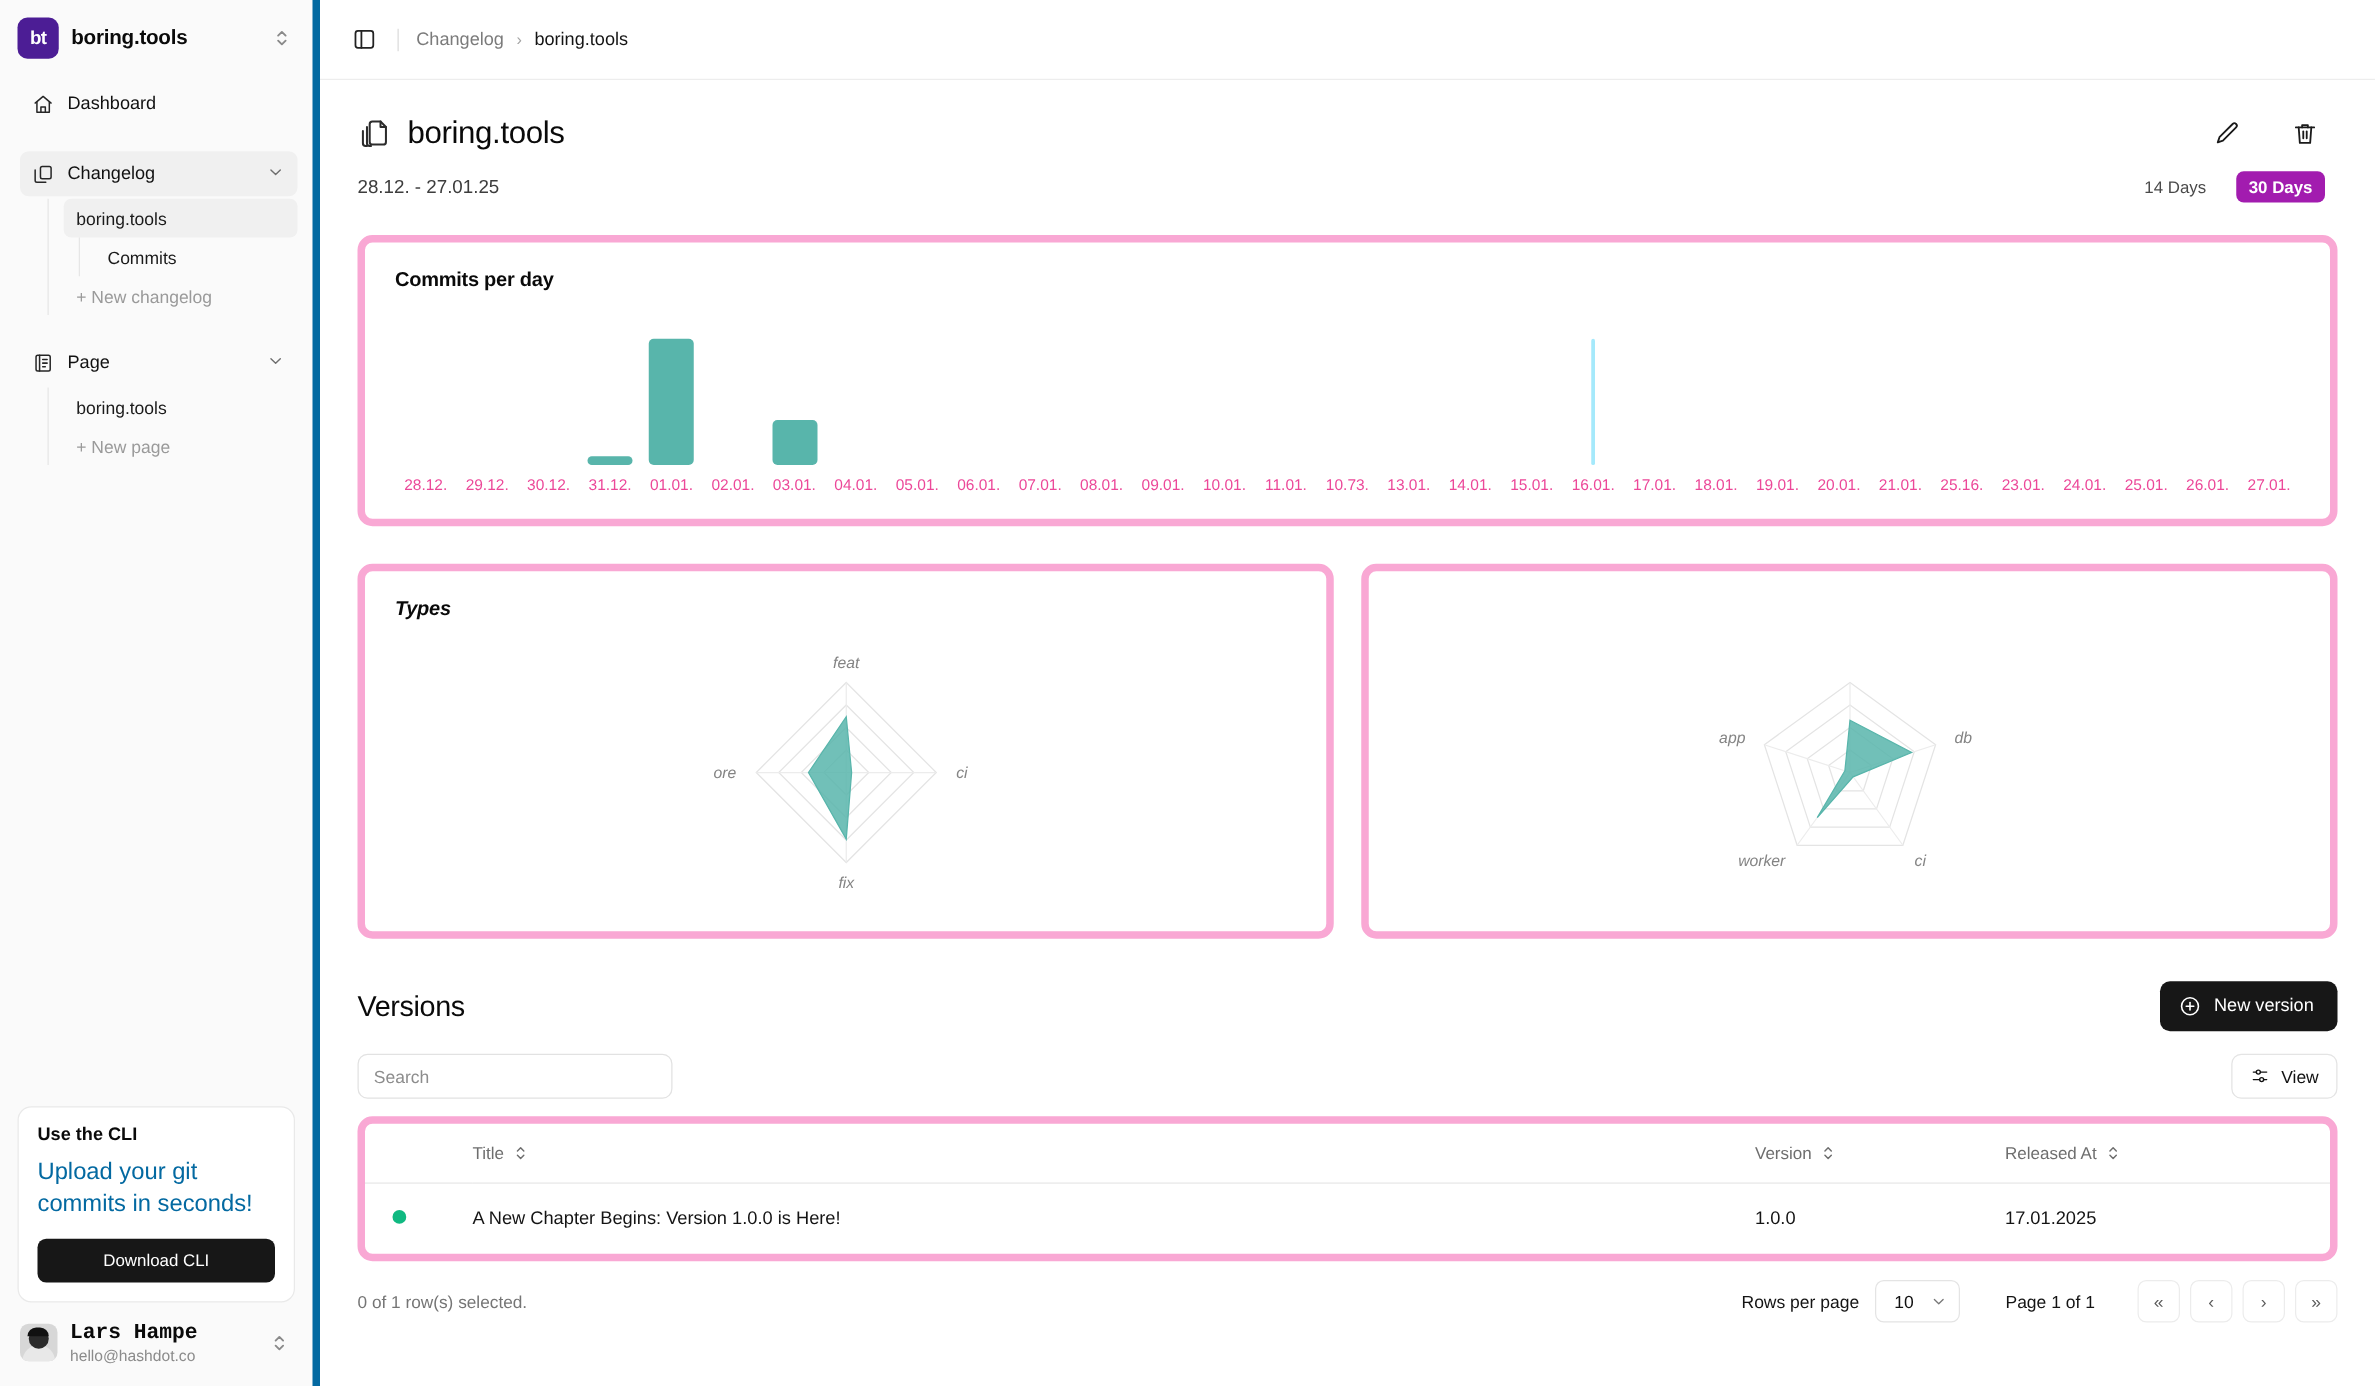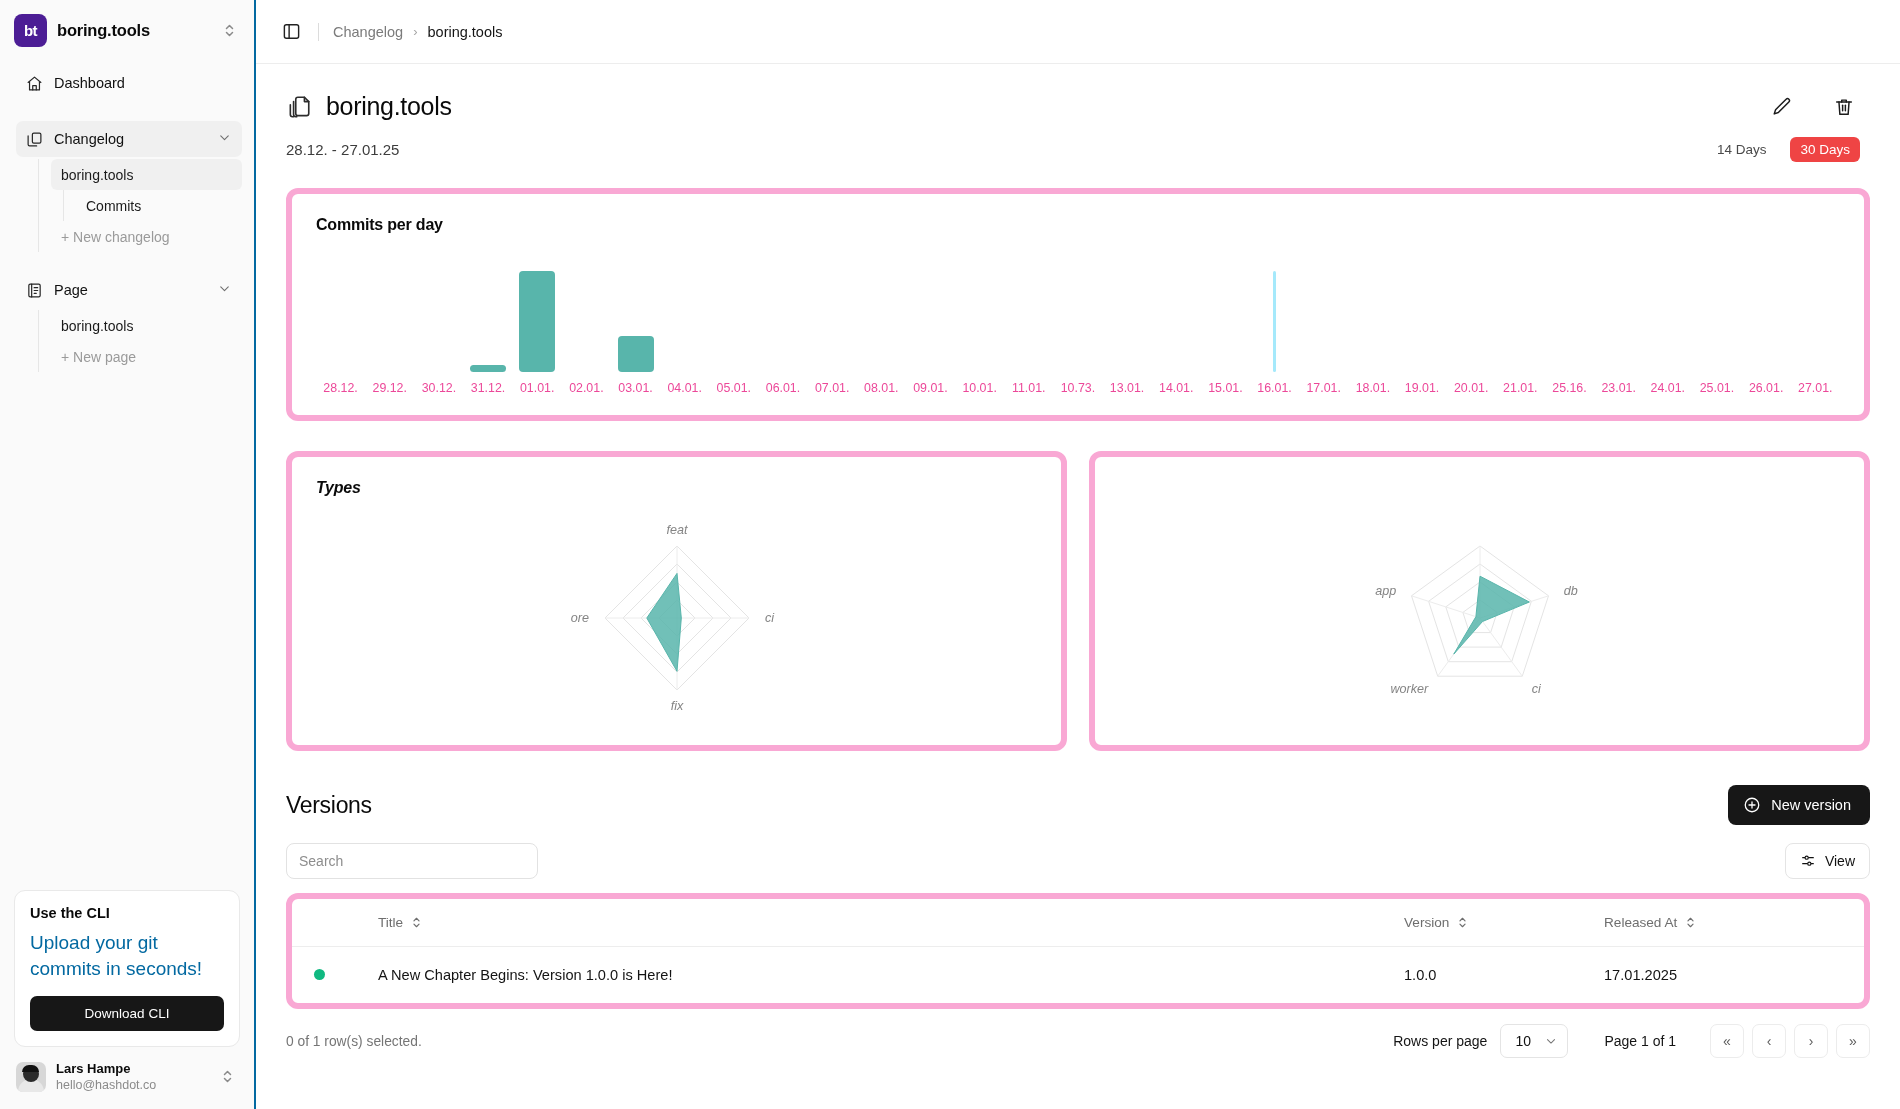--- a/index.html
+++ b/index.html
@@ -7,21 +7,21 @@
     width: 1900px; height: 1109px;
     font-family: "Liberation Sans", sans-serif;
     background: #ffffff; color: #0a0a0a;
     overflow: hidden;
   }
   .app { display: flex; width: 1900px; height: 1109px; }
 
   
   .sidebar {
     width: 256px; height: 1109px; flex: 0 0 256px;
-    background: #fafafa; border-right: 2px solid #0369a1;
+    background: #fafafa; border-right: 6px solid #0369a1;
     display: flex; flex-direction: column; position: relative;
   }
   .sb-head { display: flex; align-items: center; gap: 10px; padding: 14px 12px 10px 14px; }
   .logo {
     width: 33px; height: 33px; border-radius: 8px;
     background: #4c1d95; color: #fff; font-weight: 700; font-size: 15px;
     display: flex; align-items: center; justify-content: center; letter-spacing: -0.5px;
     flex: 0 0 33px;
   }
   .sb-title { font-size: 16.5px; font-weight: 700; flex: 1; letter-spacing: -0.2px; }
@@ -61,21 +61,21 @@
     cursor: pointer; width: 100%; border: none; font-family: inherit;
   }
   .sb-user { display: flex; align-items: center; gap: 10px; padding: 0 14px 16px 16px; }
   .avatar {
     width: 30px; height: 30px; border-radius: 7px; flex: 0 0 30px; overflow: hidden;
     background: #d7d7d7; position: relative;
   }
   .avatar .head { position:absolute; width:16px; height:16px; border-radius:50%; background:#2b2b2b; left:7px; top:4px; }
   .avatar .body { position:absolute; width:26px; height:13px; border-radius:13px 13px 0 0; background:#e8e8e8; left:2px; bottom:0; }
   .avatar .cap { position:absolute; width:17px; height:7px; border-radius:7px 7px 0 0; background:#111; left:6px; top:3px; }
-  .u-name { font-size: 13px; font-weight: 700; line-height: 1.25; }
+  .u-name { font-size: 17px; font-weight: 700; line-height: 1.25; font-family: Liberation Mono, monospace; }
   .u-mail { font-size: 12.5px; color: #8b8b8b; line-height: 1.3; }
   .u-txt { flex: 1; min-width: 0; }
 
   
   .main { flex: 1; height: 1109px; display: flex; flex-direction: column; background:#fff; min-width:0; }
   .topbar {
     height: 64px; flex: 0 0 64px; display: flex; align-items: center; gap: 0;
     padding: 0 20px 0 22px; border-bottom: 1px solid #ededed;
   }
   .panel-btn { width: 26px; height: 26px; display:flex; align-items:center; justify-content:center; cursor:pointer; color:#222; }
@@ -89,21 +89,21 @@
   .page-head { display: flex; align-items: center; padding: 28px 8px 0 8px; }
   .page-title { font-size: 25px; font-weight: 400; letter-spacing: -0.3px; }
   .ph-ico { width: 26px; height: 26px; margin-right: 14px; color: #2c2c2c; }
   .ph-actions { margin-left: auto; display: flex; align-items: center; gap: 38px; padding-right: 14px; }
   .icon-btn { width: 24px; height: 24px; cursor: pointer; color: #1b1b1b; display:flex; align-items:center; justify-content:center;}
 
   .range-row { display: flex; align-items: center; padding: 16px 8px 0 8px; }
   .range-txt { font-size: 15px; color: #3d3d3d; }
   .range-right { margin-left: auto; display: flex; align-items: center; gap: 14px; padding-right: 10px; }
   .pill { font-size: 13.5px; color: #4a4a4a; cursor: pointer; padding: 5px 10px; border-radius: 6px; }
-  .pill.active { background: #ef4444; color: #fff; font-weight: 400; }
+  .pill.active { background: #a21caf; color: #fff; font-weight: 700; }
 
   .card {
     background: #fff; border: 6px solid #f9a8d4; border-radius: 12px;
   }
   .card-title { font-size: 16px; font-weight: 700; letter-spacing: -0.2px; }
 
   .commits-card { margin: 26px 8px 0 8px; padding: 22px 24px 20px 24px; }
   .bars-area { height: 112px; display: flex; align-items: flex-end; margin-top: 26px; gap: 0; }
   .bar-slot { flex: 1 1 0; display: flex; flex-direction: column; align-items: center; justify-content: flex-end; height: 112px; position: relative; }
   .bar { width: 36px; background: #58b5ab; border-radius: 4px; }

